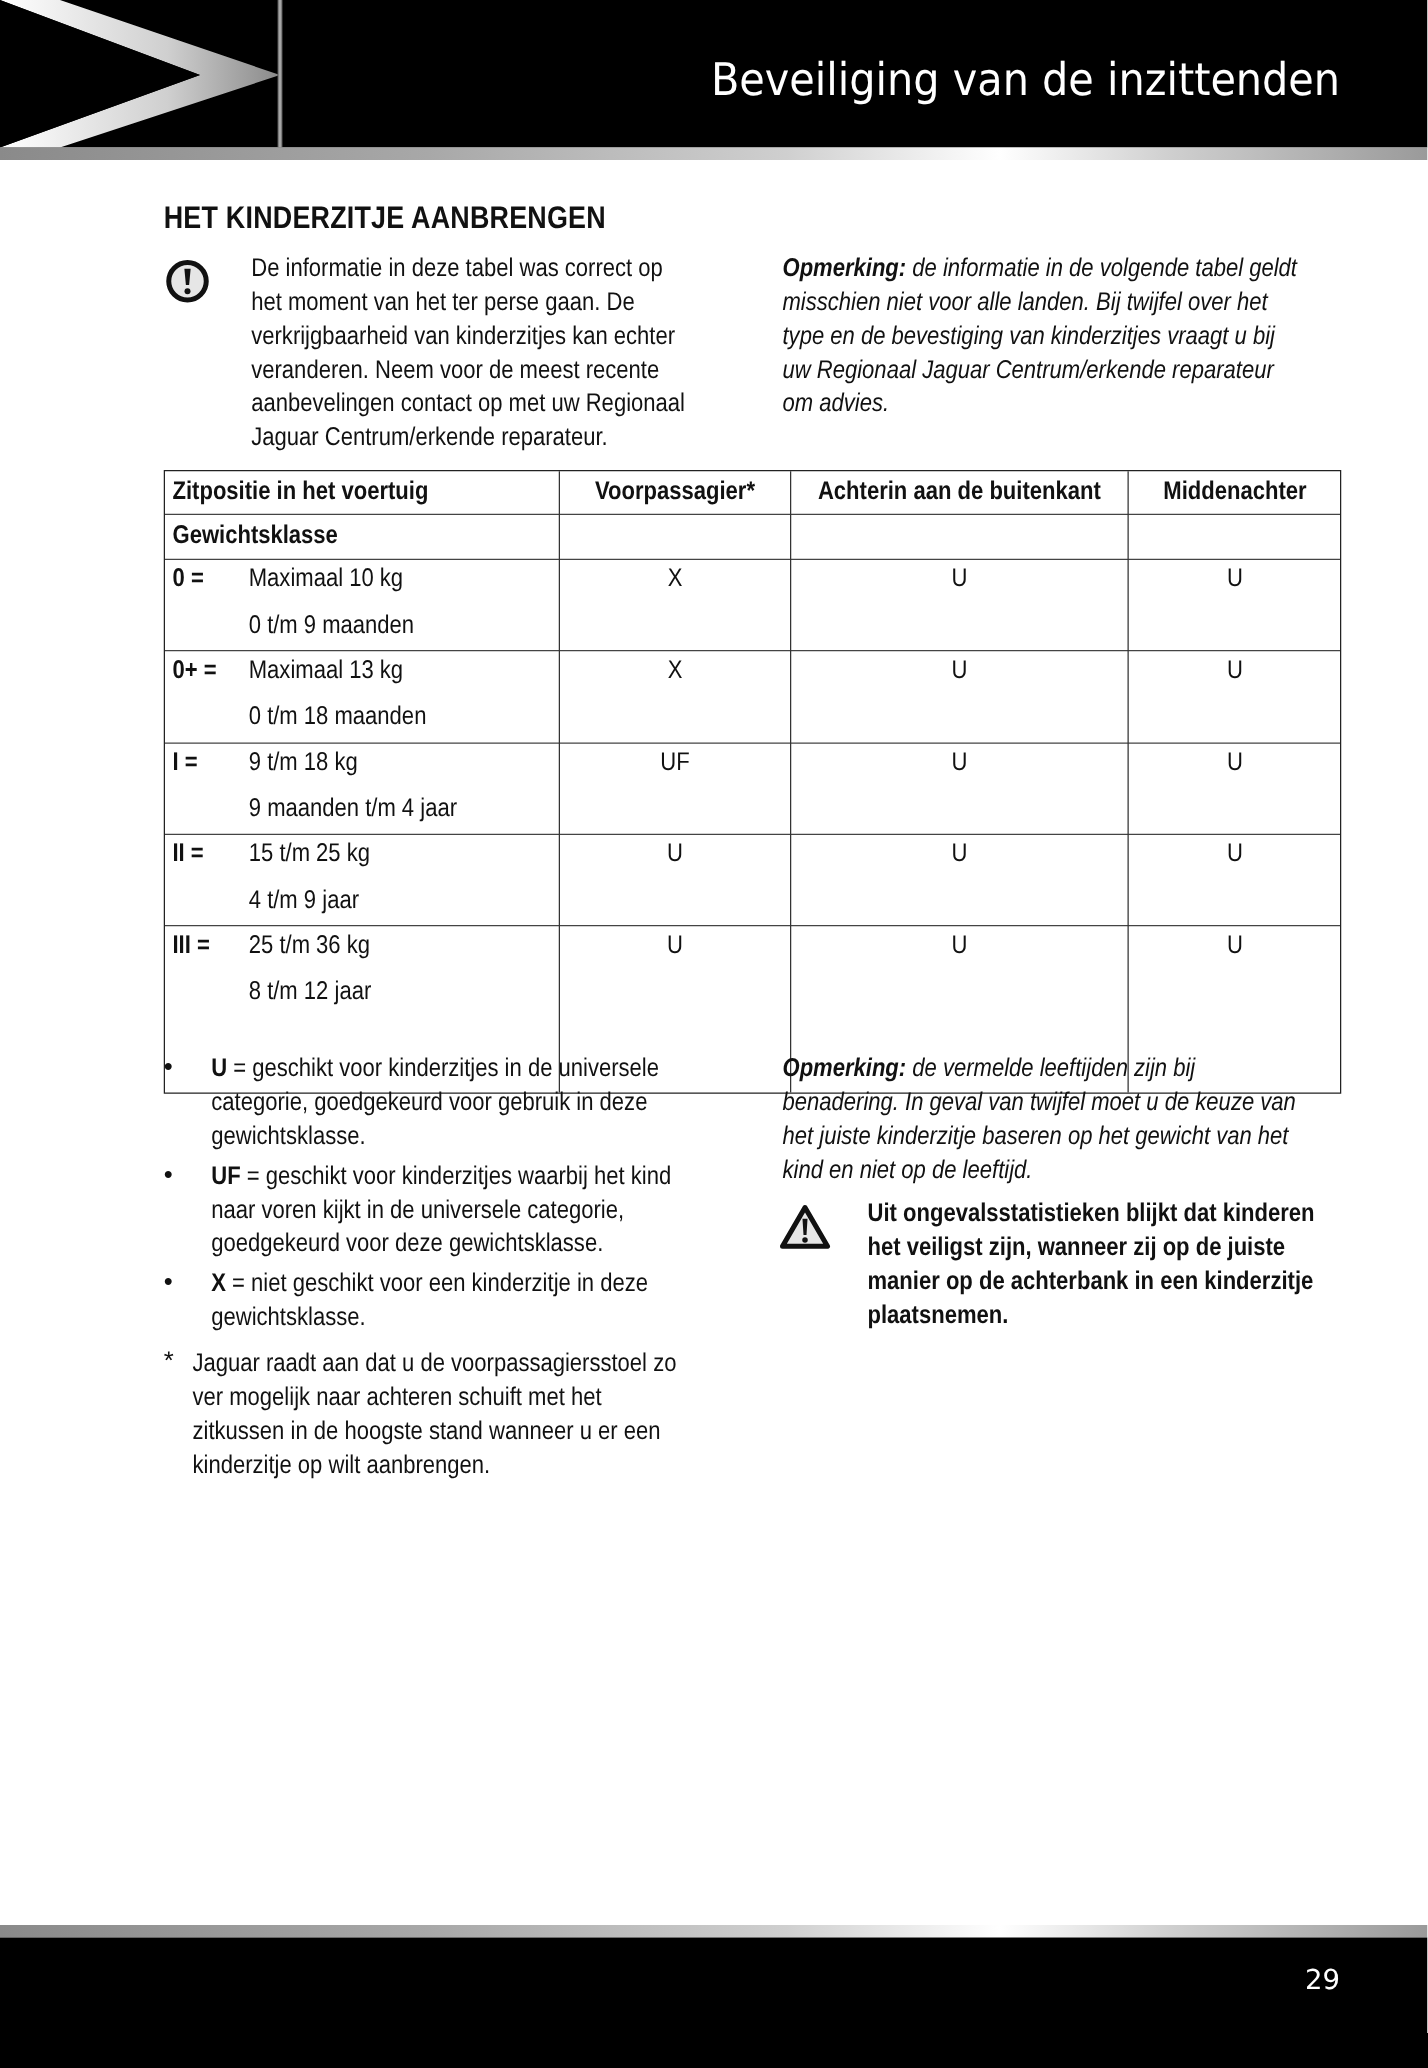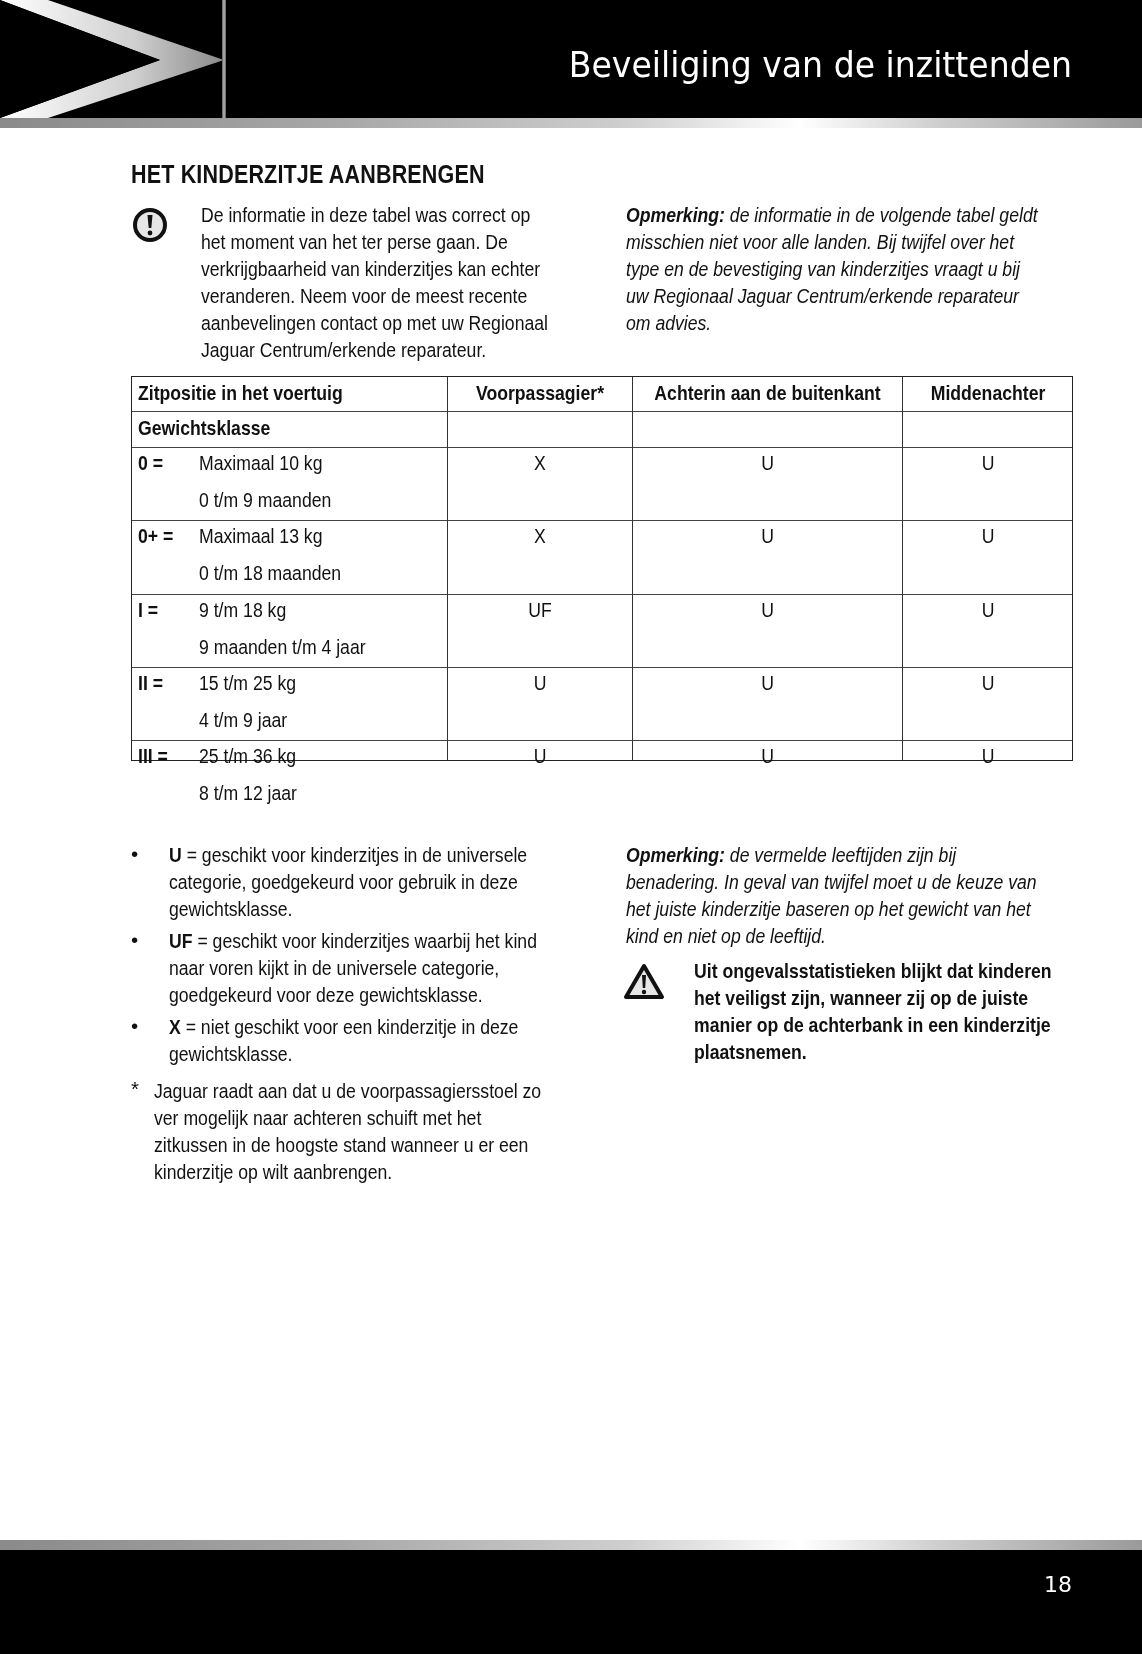--- a/index.html
+++ b/index.html
@@ -18,21 +18,21 @@
   .footer .page-no { position: absolute; right: 70px; top: 22px; color: #fff; font-family: "DejaVu Sans", sans-serif; font-size: 22px; }
   .section-title { position: absolute; left: 131px; top: 160px; font-size: 25px; font-weight: bold; transform: scaleX(0.86); transform-origin: left top; letter-spacing: 0.2px; white-space: nowrap; }
 
   .textblock { position: absolute; font-size: 20.5px; line-height: 27px; white-space: nowrap; transform: scaleX(0.86); transform-origin: left top; }
   .textblock .line { display: block; }
   .italic { font-style: italic; }
   .bold { font-weight: bold; }
 
   .icon { position: absolute; }
 
-  .table { position: absolute; left: 131px; top: 376px; width: 942px; height: 385px; border: 1.5px solid #222; }
+  .table { position: absolute; left: 131px; top: 376px; width: 942px; height: 499px; border: 1.5px solid #222; }
   .hline { position: absolute; left: 0; width: 100%; height: 0; border-top: 1.5px solid #444; }
   .vline { position: absolute; top: 0; width: 0; border-left: 1.2px solid #333; }
   .cell { position: absolute; font-size: 20.5px; white-space: nowrap; transform: scaleX(0.86); }
   .cell.left { transform-origin: left top; }
   .cell.center { transform-origin: center top; text-align: center; }
 
   .bullet { position: absolute; font-size: 20.5px; }
 </style>
 </head>
 <body>
@@ -176,14 +176,14 @@
 </svg>
 <div class="textblock bold" style="left:694px; top:957px;">
   <span class="line">Uit ongevalsstatistieken blijkt dat kinderen</span>
   <span class="line">het veiligst zijn, wanneer zij op de juiste</span>
   <span class="line">manier op de achterbank in een kinderzitje</span>
   <span class="line">plaatsnemen.</span>
 </div>
 
 <div class="silver-band band-bottom"></div>
 <div class="footer">
-  <div class="page-no">18</div>
+  <div class="page-no">29</div>
 </div>
 
 </body></html>

